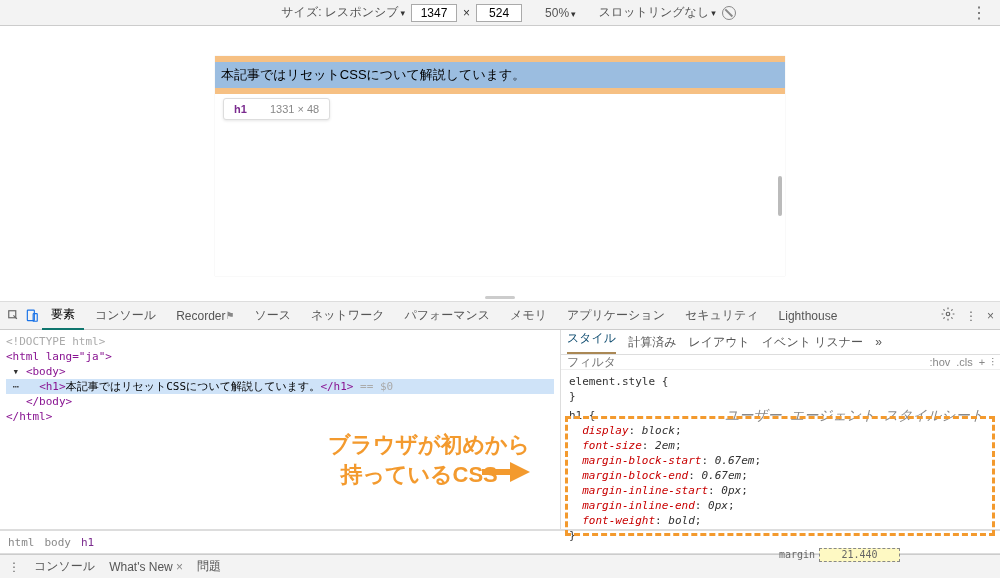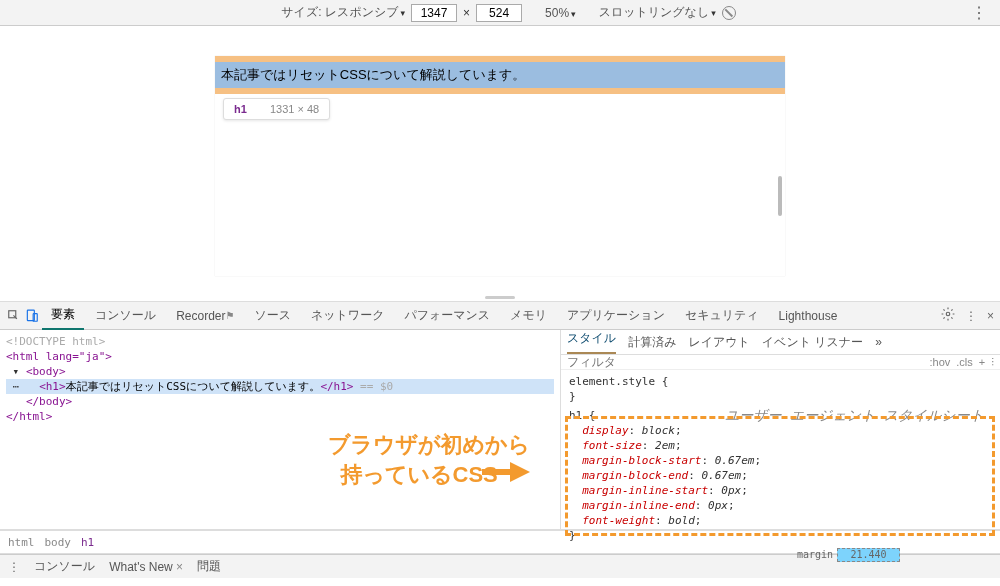--- a/index.html
+++ b/index.html
@@ -61,21 +61,21 @@
 
 .annotation { position: absolute; color: #f39a2e; font-weight: bold; font-size: 22px; font-family: "Hiragino Kaku Gothic ProN", sans-serif; }
 .arrow-right { display: inline-block; width: 0; height: 0; border-top: 10px solid transparent; border-bottom: 10px solid transparent; border-left: 20px solid #f39a2e; position: relative; }
 .arrow-right::before { content: ""; position: absolute; left: -48px; top: -3px; width: 30px; height: 6px; background: #f39a2e; }
 
 
 .breadcrumb { height: 24px; border-top: 1px solid #ddd; border-bottom: 1px solid #ddd; display: flex; align-items: center; padding: 0 8px; font-family: Menlo, monospace; font-size: 11px; background: #fff; }
 .breadcrumb span { color: #888; margin-right: 10px; }
 .breadcrumb span.sel { color: #7a2a8e; }
 .box-model-hint { position: absolute; right: 100px; bottom: 24px; font-size: 10px; font-family: Menlo, monospace; color: #666; }
-.box-model-rect { width: 63px; height: 14px; background: #7dd3fc; border: 1px dashed #888; display: inline-block; text-align: center; line-height: 12px; margin-left: 4px; }
+.box-model-rect { width: 81px; height: 14px; background: #fef9c3; border: 1px dashed #888; display: inline-block; text-align: center; line-height: 12px; margin-left: 4px; }
 
 
 .console-drawer { height: 24px; background: #f3f3f3; border-top: 1px solid #ccc; display: flex; align-items: center; padding: 0 8px; gap: 14px; font-size: 12px; }
 .console-drawer .ctab { color: #555; }
 .console-drawer .ctab.close::after { content: " ×"; color: #888; }
 .console-drawer .more { color: #666; }
 
 </style>
 </head>
 <body>

